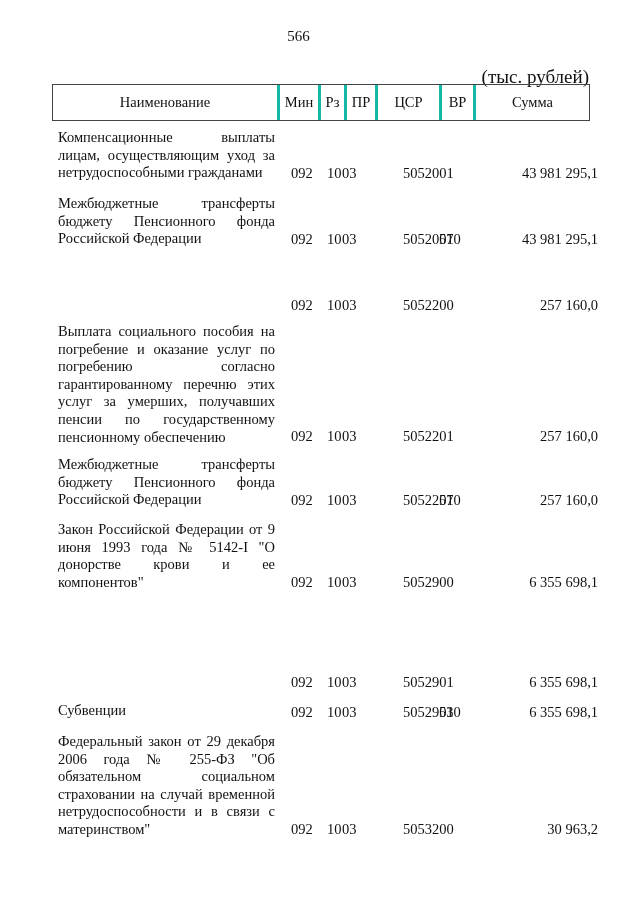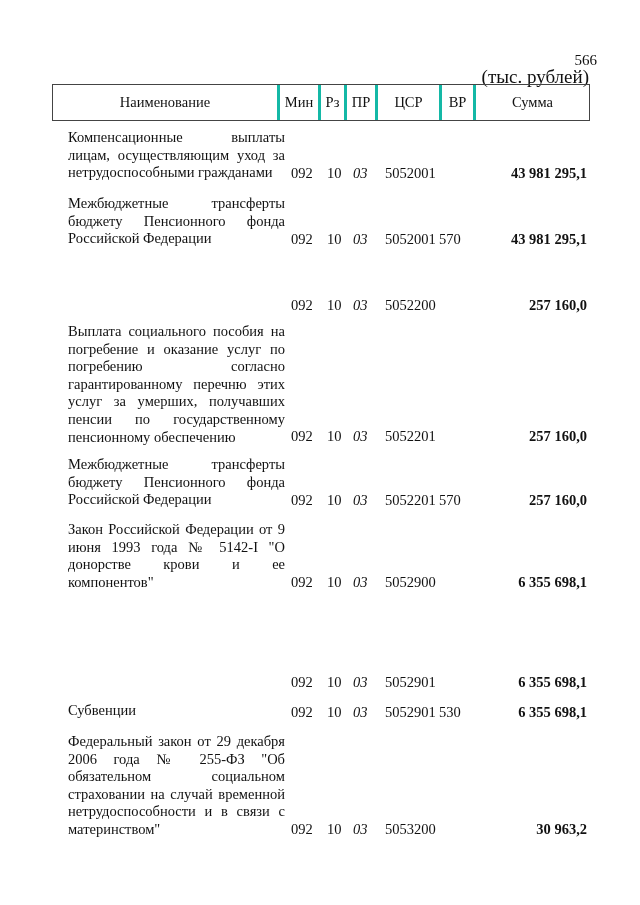--- a/index.html
+++ b/index.html
@@ -1,31 +1,31 @@
 <!DOCTYPE html>
 <html><head>
 <meta charset="utf-8">
 <style>
   html, body { margin:0; padding:0; background:#fff; }
   body { width:640px; height:905px; position:relative; overflow:hidden;
          font-family:"Liberation Serif", "DejaVu Serif", serif; color:#111; font-size:14.5px; }
-  .page-num { position:absolute; top:52px; left:0; width:597px; text-align:right; font-size:15px; }
+  .page-num { position:absolute; top:28px; left:0; width:597px; text-align:center; font-size:15px; }
   .units { position:absolute; top:66px; right:51px; font-size:19px; }
   .hdr { position:absolute; top:84px; left:52px; width:538px; height:37px;
          border:1px solid #444; box-sizing:border-box; display:flex; }
   .hdr div { border-right:3px solid #14b8a6; box-sizing:border-box; display:flex;
              align-items:center; justify-content:center; font-size:14.5px; }
   .hdr div:last-child { border-right:none; }
   .row { position:absolute; left:0; width:640px; }
-  .name { position:absolute; left:68px; width:217px; text-align:justify; text-align-last:left;
+  .name { position:absolute; left:58px; width:217px; text-align:justify; text-align-last:left;
           line-height:17.6px; }
   .cell { position:absolute; bottom:0; line-height:17.6px; white-space:nowrap; }
-  .c-min { left:291px; } .c-rz { left:327px; } .c-pr { left:353px;font-style:italic; }
-  .c-csr { left:385px; } .c-vr { left:439px; }
-  .c-sum { right:53px; text-align:right;font-weight:bold; }
+  .c-min { left:291px; } .c-rz { left:327px; } .c-pr { left:342px; }
+  .c-csr { left:403px; } .c-vr { left:439px; }
+  .c-sum { right:42px; text-align:right; }
 </style>
 </head>
 <body>
 
 <div class="page-num">566</div>
 <div class="units">(тыс. рублей)</div>
 
 <div class="hdr">
   <div style="width:227px">Наименование</div>
   <div style="width:41px">Мин</div>

